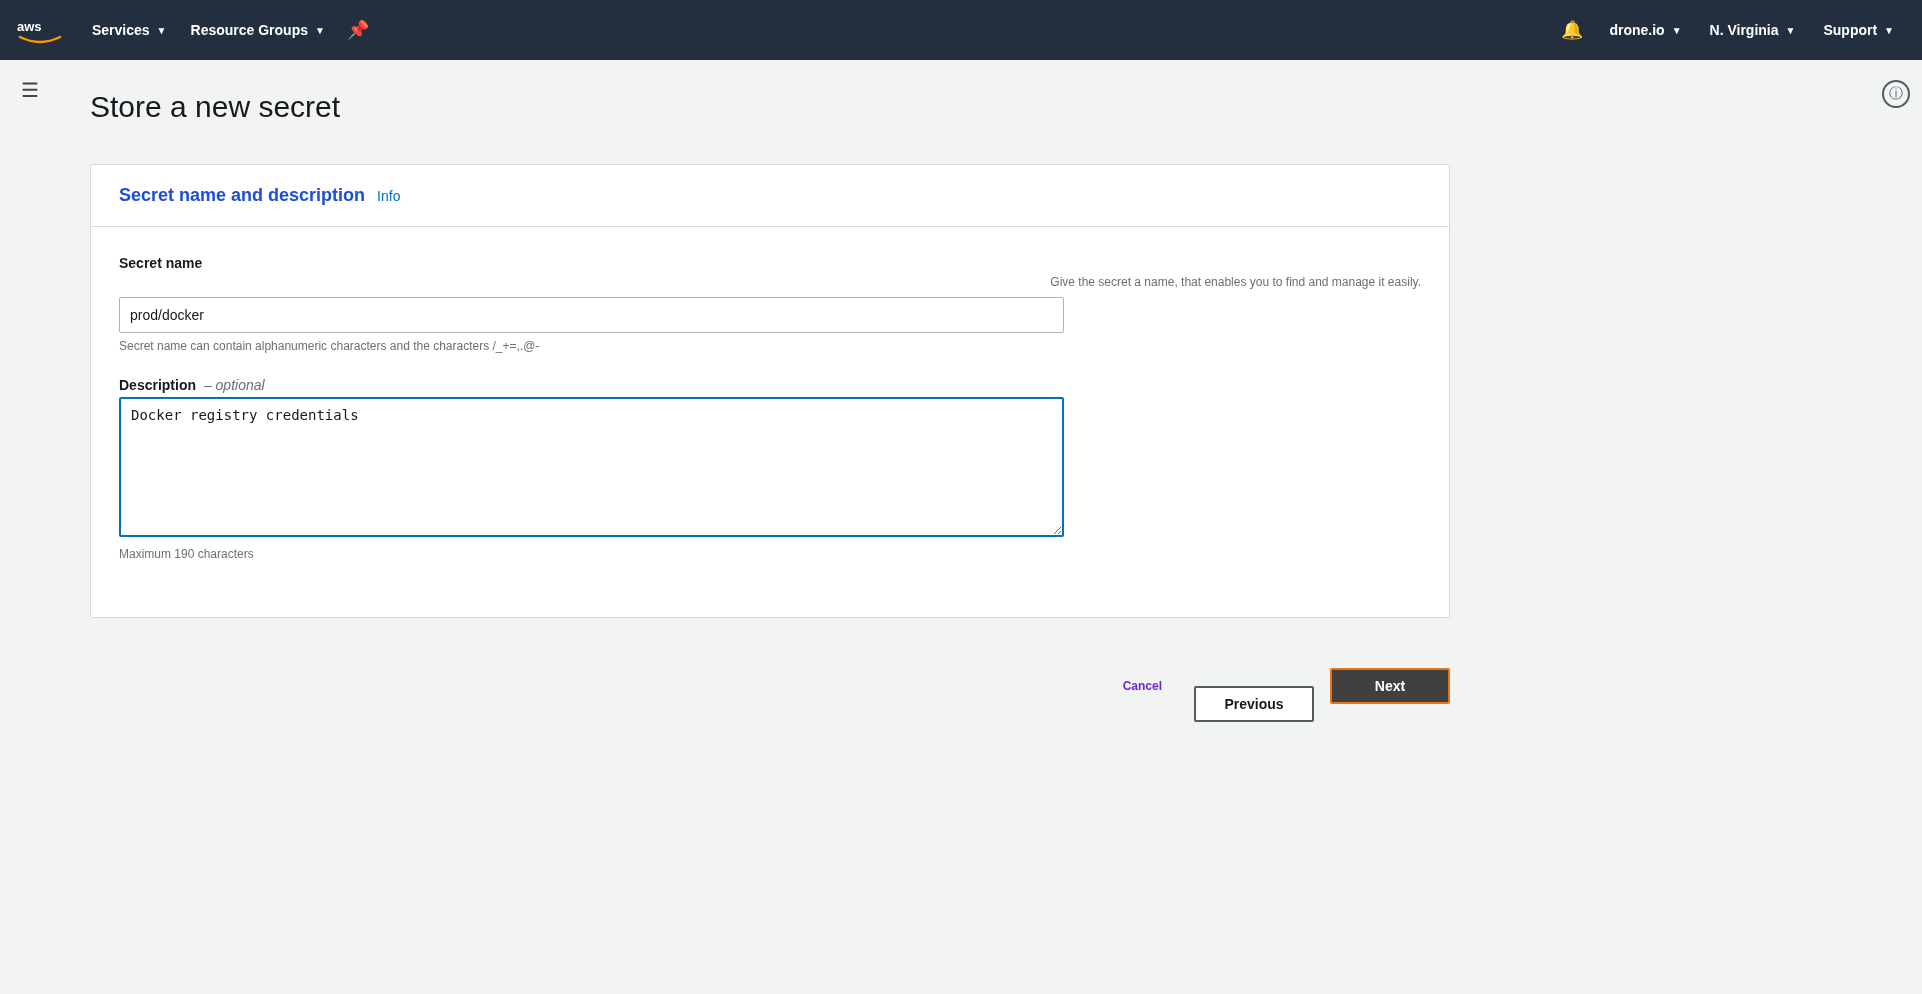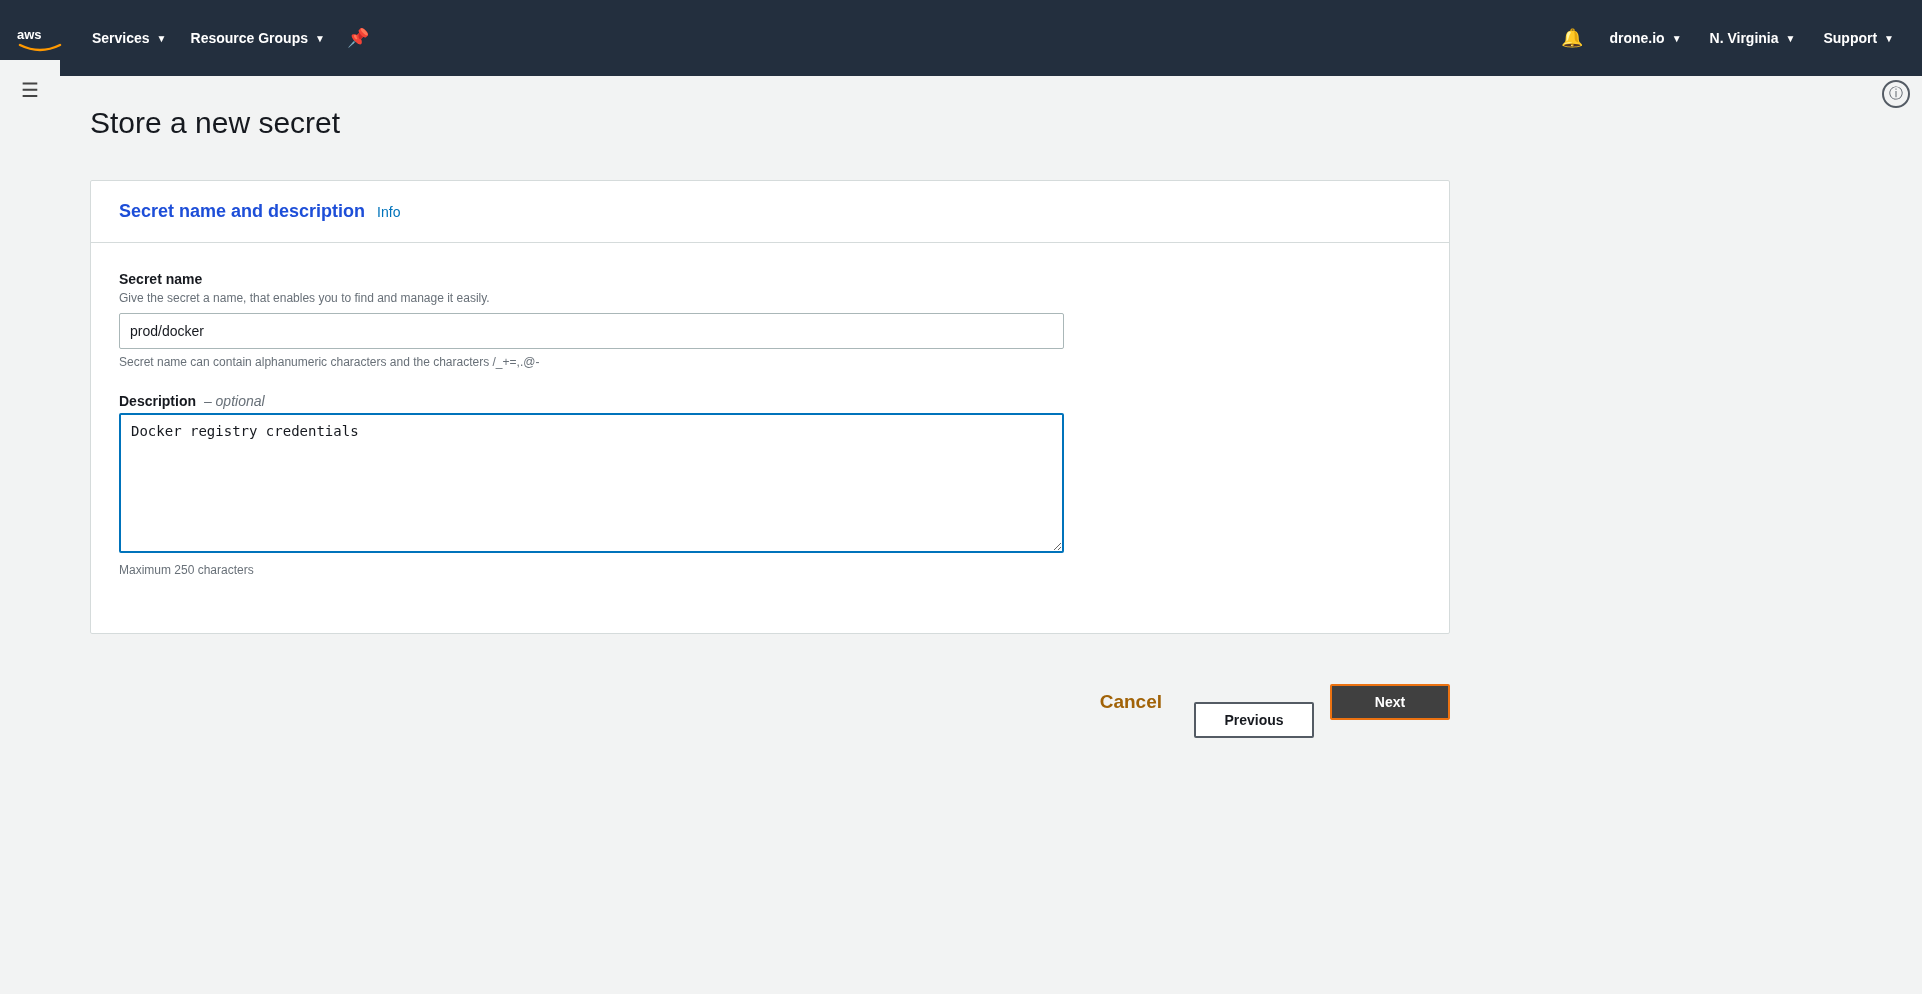--- a/index.html
+++ b/index.html
@@ -1,21 +1,21 @@
 <!DOCTYPE html>
 <html><head>
   <meta charset="utf-8">
   <style>
     * { box-sizing: border-box; margin: 0; padding: 0; }
     body { font-family: "Amazon Ember", "Helvetica Neue", Arial, sans-serif; background: #f2f3f3; min-height: 994px; }
 
     
     .top-nav {
       background: #232f3e;
-      height: 76px;
+      height: 60px;
       display: flex;
       align-items: center;
       padding: 0 16px;
       gap: 0;
     }
     .nav-logo {
       display: flex;
       align-items: center;
       margin-right: 16px;
     }
@@ -134,20 +134,21 @@
       font-weight: 400;
       font-style: italic;
       color: #687078;
       margin-left: 4px;
     }
 
     .field-description {
       font-size: 12px;
       color: #687078;
       margin-bottom: 8px;
+      text-align: right;
     }
 
     .field-hint {
       font-size: 12px;
       color: #687078;
       margin-top: 6px;
     }
 
     .text-input {
       width: 100%;
@@ -181,23 +182,23 @@
       align-items: center;
       gap: 16px;
       margin-top: 32px;
       padding-right: 0;
       max-width: 1360px;
     }
 
     .btn-cancel {
       background: transparent;
       border: none;
-      font-size: 19px;
-      font-weight: 700;
-      color: #a16207;
+      font-size: 12px;
+      font-weight: 700;
+      color: #6d28d9;
       cursor: pointer;
       padding: 8px 16px;
     }
 
     .btn-previous {
       background: #fff;
       border: 2px solid #545b64;
       border-radius: 2px;
       font-size: 14px;
       font-weight: 700;
@@ -307,21 +308,21 @@
         <input type="text" class="text-input" value="prod/docker" style="">
         <div class="field-hint">Secret name can contain alphanumeric characters and the characters /_+=,.@-</div>
       </div>
 
       <div class="field-group">
         <div class="field-label">
           <span>Description</span>
           <span class="field-label-optional">– optional</span>
         </div>
         <textarea class="textarea-input" style="">Docker registry credentials</textarea>
-        <div class="field-hint">Maximum 250 characters</div>
+        <div class="field-hint">Maximum 190 characters</div>
       </div>
     </div>
   </div>
 
   <div class="footer-actions">
     <button class="btn-cancel">Cancel</button>
     <button class="btn-previous">Previous</button>
     <button class="btn-next">Next</button>
   </div>
 </div>

